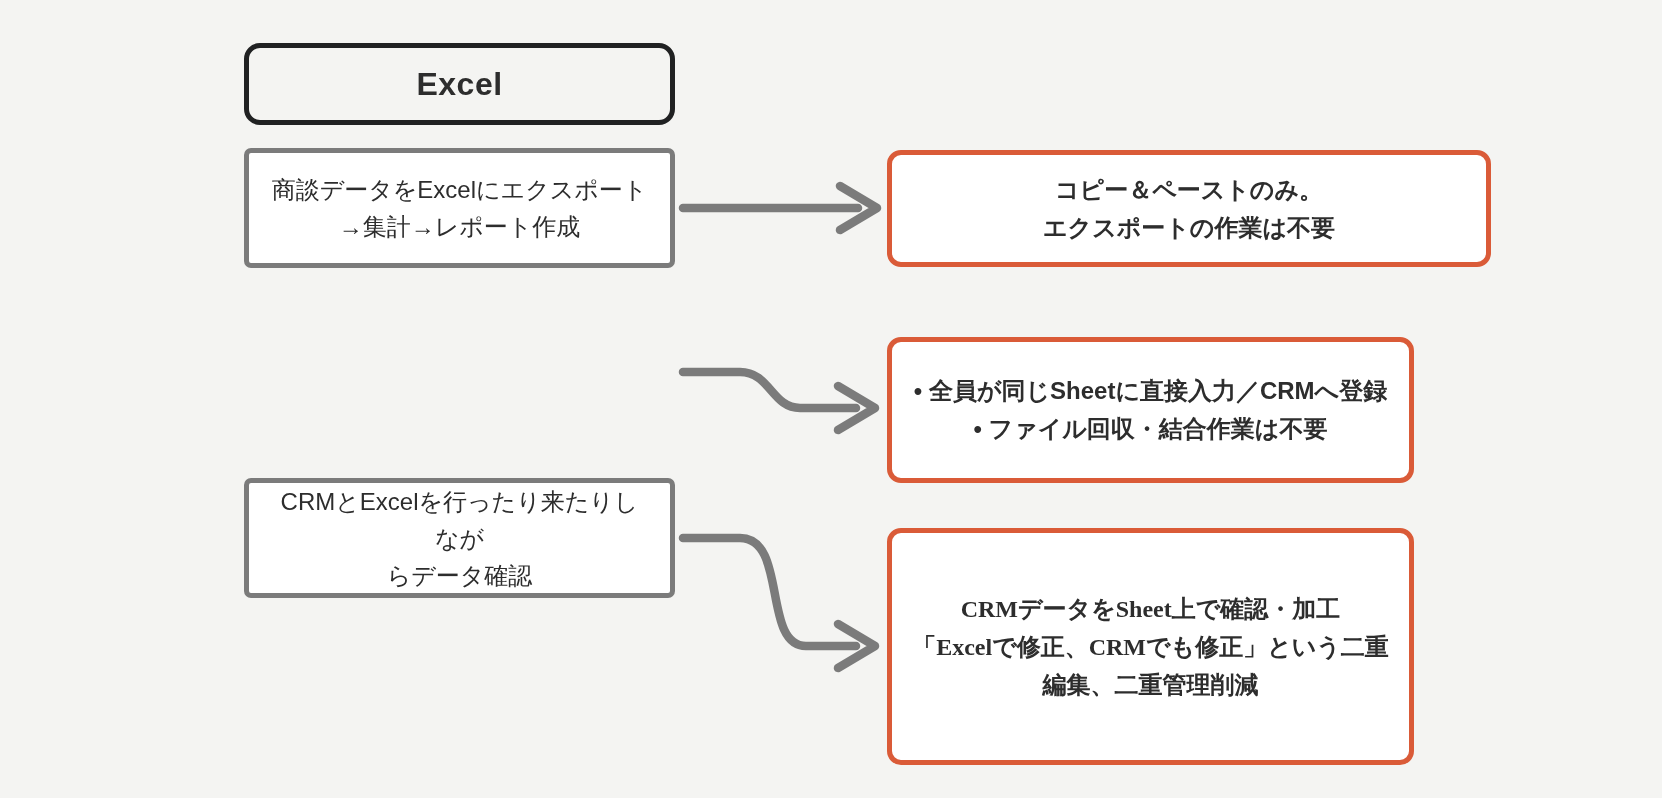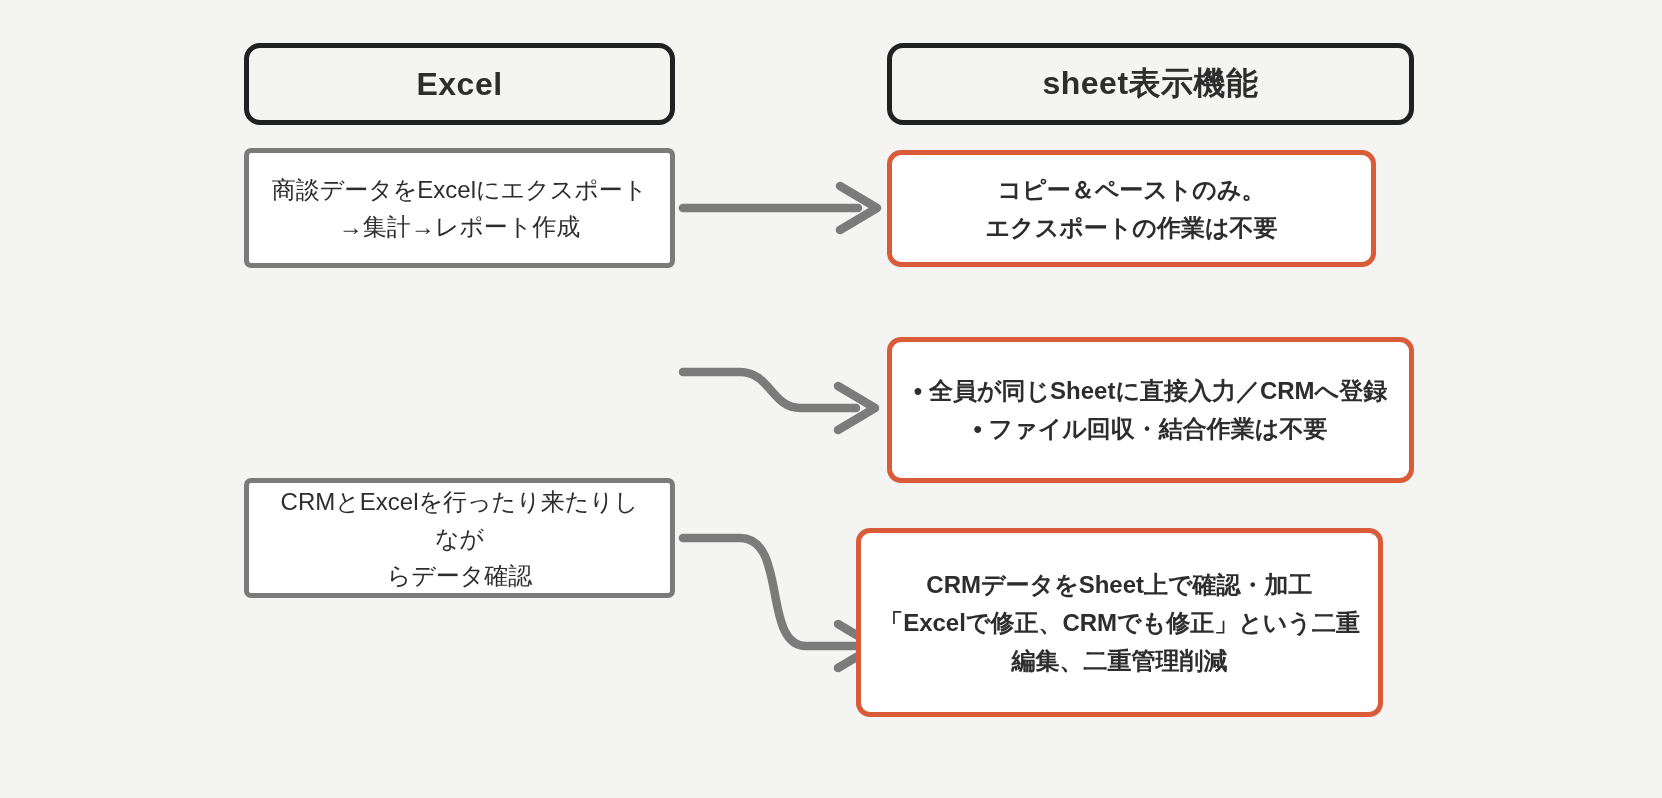--- a/index.html
+++ b/index.html
@@ -49,23 +49,23 @@
     font-weight: 700;
     line-height: 38px;
     padding: 8px 18px;
   }
   
   .pos-header-left  { left: 244px; top: 43px;  width: 431px; height: 82px; }
   .pos-header-right { left: 887px; top: 43px;  width: 527px; height: 82px; }
   .pos-l1 { left: 244px; top: 148px; width: 431px; height: 120px; }
   .pos-l2 { left: 244px; top: 313px; width: 431px; height: 120px; }
   .pos-l3 { left: 244px; top: 478px; width: 431px; height: 120px; }
-  .pos-r1 { left: 887px; top: 150px; width: 489px; height: 117px; }
+  .pos-r1 { left: 887px; top: 150px; width: 604px; height: 117px; }
   .pos-r2 { left: 887px; top: 337px; width: 527px; height: 146px; }
-  .pos-r3 { left: 856px; top: 528px; width: 527px; height: 189px; }
+  .pos-r3 { left: 887px; top: 528px; width: 527px; height: 237px; font-family: Liberation Serif, serif; }
   .arrow-layer {
     position: absolute;
     left: 0; top: 0;
     width: 1662px;
     height: 798px;
     pointer-events: none;
   }
   .arrow-layer path, .arrow-layer polyline {
     fill: none;
     stroke: #7B7B7B;
@@ -89,21 +89,20 @@
       <polyline points="838,386 875,408 838,430"></polyline>
     </g>
     <g>
       <path d="M 683 538 H 740 C 788 538 762 646 806 646 H 856"></path>
       <polyline points="838,624 875,646 838,668"></polyline>
     </g>
   </svg>
 
   <div class="box header-box pos-header-left">Excel</div>
 
-  <div class="box header-box pos-header-right">sheet表示機能</div>
 
   <div class="box left-box pos-l1">商談データをExcelにエクスポート
 →集計→レポート作成</div>
 
 
   <div class="box left-box pos-l3">CRMとExcelを行ったり来たりしなが
 らデータ確認</div>
 
   <div class="box right-box pos-r1">コピー＆ペーストのみ。
 エクスポートの作業は不要</div>

